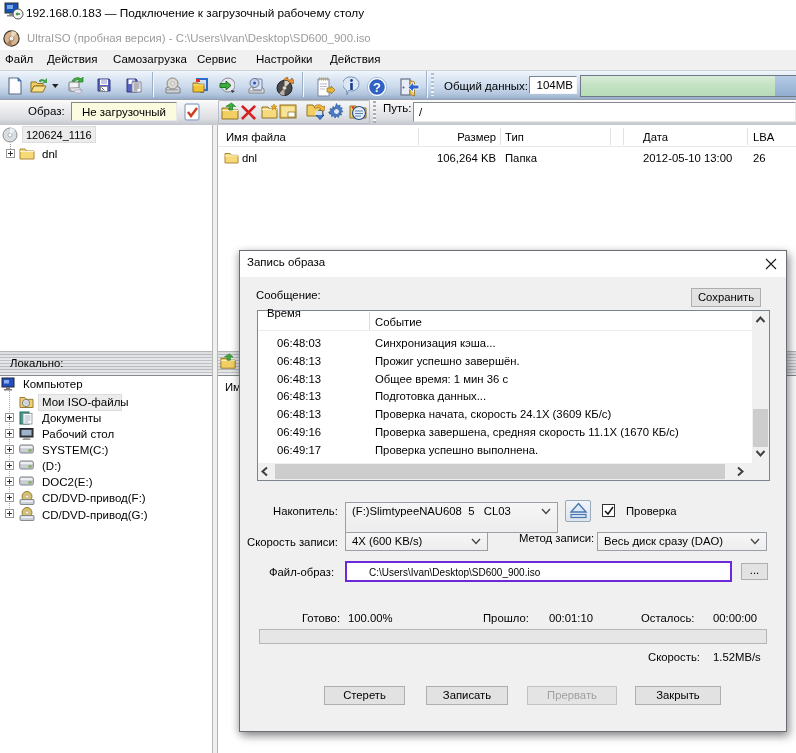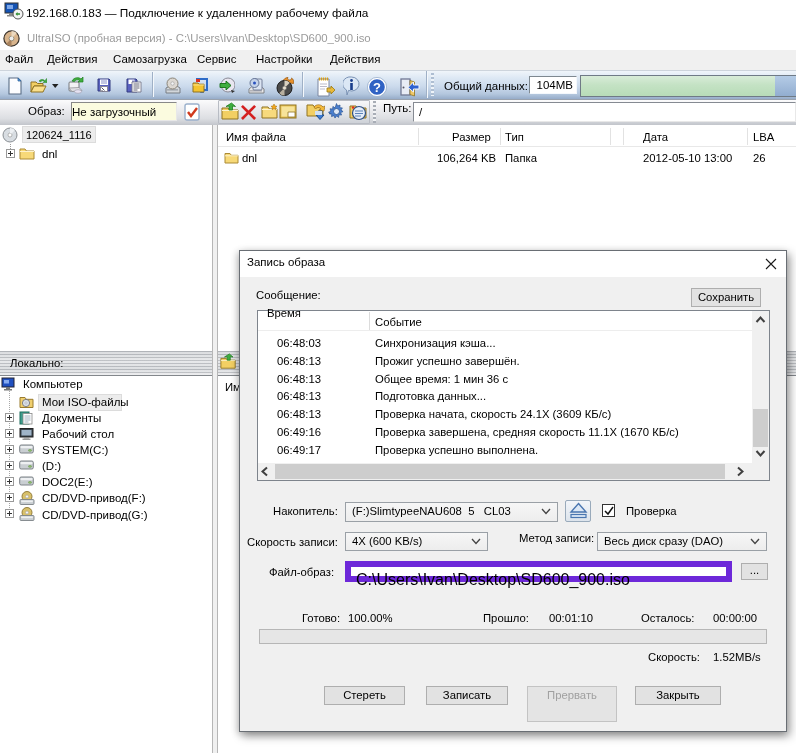--- a/index.html
+++ b/index.html
@@ -19,21 +19,21 @@
 
 <div class="a" style="left:0;top:0;width:796px;height:27px;background:#fff"></div>
 <svg class="a" style="left:4px;top:2px" width="20" height="18" viewBox="0 0 20 18">
  <rect x="1" y="1" width="13" height="10" fill="#1453b3" stroke="#333" stroke-width="1"></rect>
  <rect x="3" y="3" width="6" height="4" fill="#7da7e8"></rect>
  <rect x="5" y="11" width="5" height="2" fill="#888"></rect>
  <rect x="3" y="13" width="9" height="1.5" fill="#888"></rect>
  <circle cx="14" cy="12" r="5" fill="#f4f4f4" stroke="#555" stroke-width="1"></circle>
  <path d="M11.5 12l2 -2v1.3h2.5v1.4h-2.5v1.3z" fill="#2e8b2e"></path>
 </svg>
-<div class="a" style="left:26px;top:6px;font-size:11.8px;white-space:nowrap">192.168.0.183 — Подключение к удаленному рабочему файла</div>
+<div class="a" style="left:26px;top:6px;font-size:11.8px;white-space:nowrap">192.168.0.183 — Подключение к загрузочный рабочему столу</div>
 
 <div class="a" style="left:0;top:27px;width:796px;height:23px;background:#fff"></div>
 <svg class="a" style="left:3px;top:30px" width="17" height="17" viewBox="0 0 17 17">
  <circle cx="8.5" cy="8.5" r="7.6" fill="#d8b48c" stroke="#3a332c" stroke-width="1.2"></circle>
  <circle cx="8.5" cy="8.5" r="2.4" fill="#eee" stroke="#776" stroke-width=".7"></circle>
  <path d="M8.5 .9a7.6 7.6 0 0 1 5.4 2.2l-3.9 3.9a2.4 2.4 0 0 0-1.5-.6z" fill="#ecd9c0"></path>
  <path d="M8.5 16.1a7.6 7.6 0 0 1-5.4-2.2l3.9-3.9a2.4 2.4 0 0 0 1.5.6z" fill="#a8825e"></path>
 </svg>
 <div class="a" style="left:27px;top:32px;color:#9b9b9b;font-size:11.4px;white-space:nowrap">UltraISO (пробная версия) - C:\Users\Ivan\Desktop\SD600_900.iso</div>
 
@@ -137,21 +137,21 @@
 </svg>
 <div class="a sep1" style="left:426px;top:71px;height:27px"></div>
 <div class="a" style="left:431px;top:73px;width:3px;height:23px;background:repeating-linear-gradient(180deg,#aebed2 0 2px,#eef3f8 2px 4px)"></div>
 <div class="a t13" style="left:444px;top:80px">Общий данных:</div>
 <div class="a" style="left:529px;top:76px;width:48px;height:18px;background:#fff;border:1px solid;border-color:#7e8890 #f4f8fc #f4f8fc #7e8890;text-align:right;font-size:11.5px;padding:2px 3px 0 0">104MB</div>
 <div class="a" style="left:580px;top:75px;width:216px;height:22px;border:1px solid #6f7a86;border-right:none;background:linear-gradient(180deg,#d8ecd8 0%,#c4e2c4 45%,#b8dcb8 100%)"></div>
 <div class="a" style="left:775px;top:76px;width:21px;height:20px;background:linear-gradient(180deg,#b4cbe6 0%,#92add0 100%)"></div>
 
 <div class="a tb2" style="left:0;top:99px;width:796px;height:26px;border-top:1px solid #9aa2ad"></div>
 <div class="a t13" style="left:28px;top:105px">Образ:</div>
-<div class="a" style="left:71px;top:102px;width:106px;height:19px;background:#fbfbdf;border:1px solid;border-color:#888 #e8e8e8 #e8e8e8 #888;text-align:left;font-size:11.5px;padding-top:3px">Не загрузочный</div>
+<div class="a" style="left:71px;top:102px;width:106px;height:19px;background:#fbfbdf;border:1px solid;border-color:#888 #e8e8e8 #e8e8e8 #888;text-align:center;font-size:11.5px;padding-top:3px">Не загрузочный</div>
 <svg class="a" style="left:184px;top:103px" width="17" height="18" viewBox="0 0 17 18">
  <rect x="1" y="1" width="14" height="16" rx="2" fill="#fff" stroke="#9ab0cc" stroke-width="1.4"></rect>
  <path d="M4 9l3 4 6-8" fill="none" stroke="#d03a1e" stroke-width="2.4"></path>
 </svg>
 <div class="a" style="left:218px;top:100px;width:152px;height:24px;background:linear-gradient(180deg,#f6f6f8,#e2e4e8 60%,#cdd1d7);border:1px solid #b8bcc4;border-radius:1px"></div>
 <svg class="a" style="left:221px;top:102px" width="19" height="19" viewBox="0 0 19 19">
  <path d="M1 6h6l1.5 2H17v9H1z" fill="#f2cf63" stroke="#8f7322" stroke-width="1"></path>
  <path d="M1 8h16v1H1z" fill="#fdf2cc"></path>
  <path d="M8 8V4l-3 .5L10.5 1l4 3.5-3-.5v4z" fill="#3fae3f" stroke="#1e7e1e" stroke-width=".8"></path>
 </svg>
@@ -216,21 +216,21 @@
 <div class="a" style="left:10px;top:144px;width:1px;height:9px;border-left:1px dotted #999"></div>
 <div class="a" style="left:6px;top:149px;width:9px;height:9px;background:#fff;border:1px solid #999"></div>
 <div class="a" style="left:8px;top:153px;width:5px;height:1px;background:#333"></div>
 <div class="a" style="left:10px;top:151px;width:1px;height:5px;background:#333"></div>
 <svg class="a" style="left:19px;top:146px" width="16" height="14" viewBox="0 0 16 14">
  <path d="M1 3h5l1.5 2H15v8H1z" fill="#f7d978" stroke="#ab8a35" stroke-width="1"></path>
  <path d="M1 5h14v1H1z" fill="#fdf2cc"></path>
 </svg>
 <div class="a t13" style="left:42px;top:148px">dnl</div>
 <div class="a lbl" style="left:226px;top:131px">Имя файла</div>
-<div class="a lbl" style="left:452px;top:131px;width:44px;text-align:left">Размер</div>
+<div class="a lbl" style="left:452px;top:131px;width:44px;text-align:right">Размер</div>
 <div class="a lbl" style="left:505px;top:131px">Тип</div>
 <div class="a lbl" style="left:643px;top:131px">Дата</div>
 <div class="a lbl" style="left:753px;top:131px">LBA</div>
 <div class="a" style="left:418px;top:128px;width:1px;height:17px;background:#e2e2e2"></div>
 <div class="a" style="left:500px;top:128px;width:1px;height:17px;background:#e2e2e2"></div>
 <div class="a" style="left:610px;top:128px;width:1px;height:17px;background:#e2e2e2"></div>
 <div class="a" style="left:623px;top:128px;width:1px;height:17px;background:#e2e2e2"></div>
 <div class="a" style="left:747px;top:128px;width:1px;height:17px;background:#e2e2e2"></div>
 <div class="a" style="left:218px;top:146px;width:578px;height:1px;background:#e8e8e8"></div>
 <svg class="a" style="left:224px;top:151px" width="15" height="13" viewBox="0 0 15 13">
@@ -360,21 +360,21 @@
 <div class="a" style="left:753px;top:409px;width:15px;height:38px;background:#cdcdcd"></div>
 <div class="a" style="left:258px;top:463px;width:494px;height:17px;background:#f0f0f0"></div>
 <svg class="a" style="left:259px;top:463px" width="11" height="17">
     <path d="M8 4.5L3.5 8.5 8 12.5" fill="none" stroke="#404040" stroke-width="2"></path>
   </svg>
 <svg class="a" style="left:735px;top:463px" width="11" height="17">
     <path d="M3 4.5l4.5 4L3 12.5" fill="none" stroke="#404040" stroke-width="2"></path>
   </svg>
 <div class="a" style="left:275px;top:464px;width:450px;height:15px;background:#cdcdcd"></div>
 <div class="a lbl" style="left:273px;top:505px">Накопитель:</div>
-<div class="a cmb" style="left:345px;top:502px;width:213px;height:20px;padding:2px 0 16px 6px">(F:)SlimtypeeNAU608&nbsp;&nbsp;5&nbsp;&nbsp;&nbsp;CL03</div>
+<div class="a cmb" style="left:345px;top:502px;width:213px;height:31px;padding:2px 0 16px 6px">(F:)SlimtypeeNAU608&nbsp;&nbsp;5&nbsp;&nbsp;&nbsp;CL03</div>
 <svg class="a" style="left:541px;top:508px" width="10" height="7">
     <path d="M1 1l4 4.5L9 1" fill="none" stroke="#444" stroke-width="1.3"></path>
   </svg>
 <div class="a" style="left:565px;top:500px;width:26px;height:22px;background:linear-gradient(180deg,#f2f5f9,#dde4ec);border:1px solid #9ab;border-radius:2px"></div>
 <svg class="a" style="left:567px;top:501px" width="23" height="20" viewBox="0 0 23 20">
  <path d="M11.5 2.5l7.5 8.5H4z" fill="#dce8f6" stroke="#4a76b0" stroke-width="1.4"></path>
  <rect x="4" y="13.5" width="15" height="3" fill="#dce8f6" stroke="#4a76b0" stroke-width="1.2"></rect>
 </svg>
 <div class="a" style="left:602px;top:504px;width:13px;height:13px;background:#fff;border:1px solid #333"></div>
 <svg class="a" style="left:603px;top:505px" width="12" height="11">
@@ -385,27 +385,27 @@
 <div class="a cmb" style="left:345px;top:532px;width:143px;height:19px;padding:2px 0 0 6px">4X (600 KB/s)</div>
 <svg class="a" style="left:471px;top:538px" width="10" height="7">
     <path d="M1 1l4 4.5L9 1" fill="none" stroke="#444" stroke-width="1.3"></path>
   </svg>
 <div class="a lbl" style="left:519px;top:532px">Метод записи:</div>
 <div class="a cmb" style="left:597px;top:532px;width:170px;height:19px;padding:2px 0 0 6px">Весь диск сразу (DAO)</div>
 <svg class="a" style="left:750px;top:538px" width="10" height="7">
     <path d="M1 1l4 4.5L9 1" fill="none" stroke="#444" stroke-width="1.3"></path>
   </svg>
 <div class="a lbl" style="left:269px;top:566px">Файл-образ:</div>
-<div class="a" style="left:345px;top:561px;width:387px;height:21px;background:#fff;border:6px solid #6d28d9;font-size:16px;padding:4px 0 0 5px">C:\Users\Ivan\Desktop\SD600_900.iso</div>
+<div class="a" style="left:345px;top:561px;width:387px;height:21px;background:#fff;border:2px solid #6d28d9;font-size:10px;padding:4px 0 0 22px">C:\Users\Ivan\Desktop\SD600_900.iso</div>
 <div class="a btn" style="left:741px;top:563px;width:27px;height:17px;padding-top:0px">...</div>
 <div class="a lbl" style="left:302px;top:612px">Готово:</div>
 <div class="a lbl" style="left:348px;top:612px">100.00%</div>
 <div class="a lbl" style="left:483px;top:612px">Прошло:</div>
 <div class="a lbl" style="left:549px;top:612px">00:01:10</div>
 <div class="a lbl" style="left:641px;top:612px">Осталось:</div>
 <div class="a lbl" style="left:713px;top:612px">00:00:00</div>
 <div class="a" style="left:259px;top:629px;width:508px;height:15px;background:#e6e6e6;border:1px solid #b6b6b6"></div>
 <div class="a lbl" style="left:648px;top:651px">Скорость:</div>
 <div class="a lbl" style="left:713px;top:651px">1.52MB/s</div>
 <div class="a btn" style="left:324px;top:686px;width:81px;height:19px;padding-top:2px">Стереть</div>
 <div class="a btn" style="left:426px;top:686px;width:82px;height:19px;padding-top:2px">Записать</div>
-<div class="a btn" style="left:527px;top:686px;width:90px;height:36px;padding-top:2px;color:#a0a0a0;border-color:#c3c3c3;background:#e4e4e4">Прервать</div>
+<div class="a btn" style="left:527px;top:686px;width:90px;height:19px;padding-top:2px;color:#a0a0a0;border-color:#c3c3c3;background:#e4e4e4">Прервать</div>
 <div class="a btn" style="left:635px;top:686px;width:86px;height:19px;padding-top:2px">Закрыть</div>
 
 </body></html>

